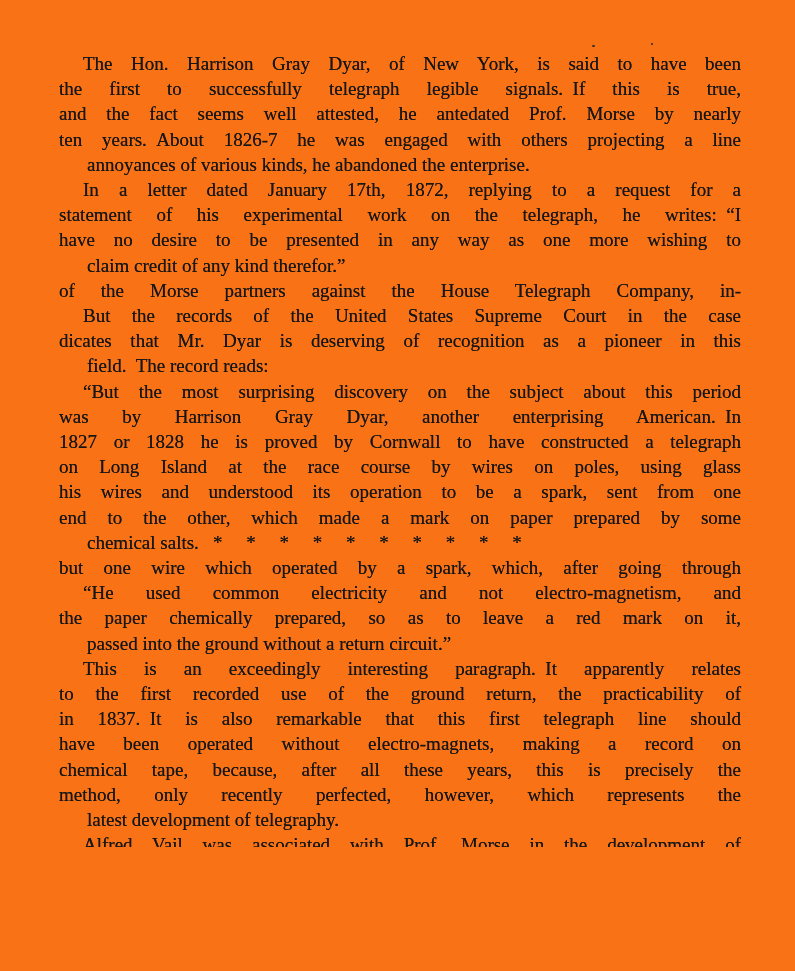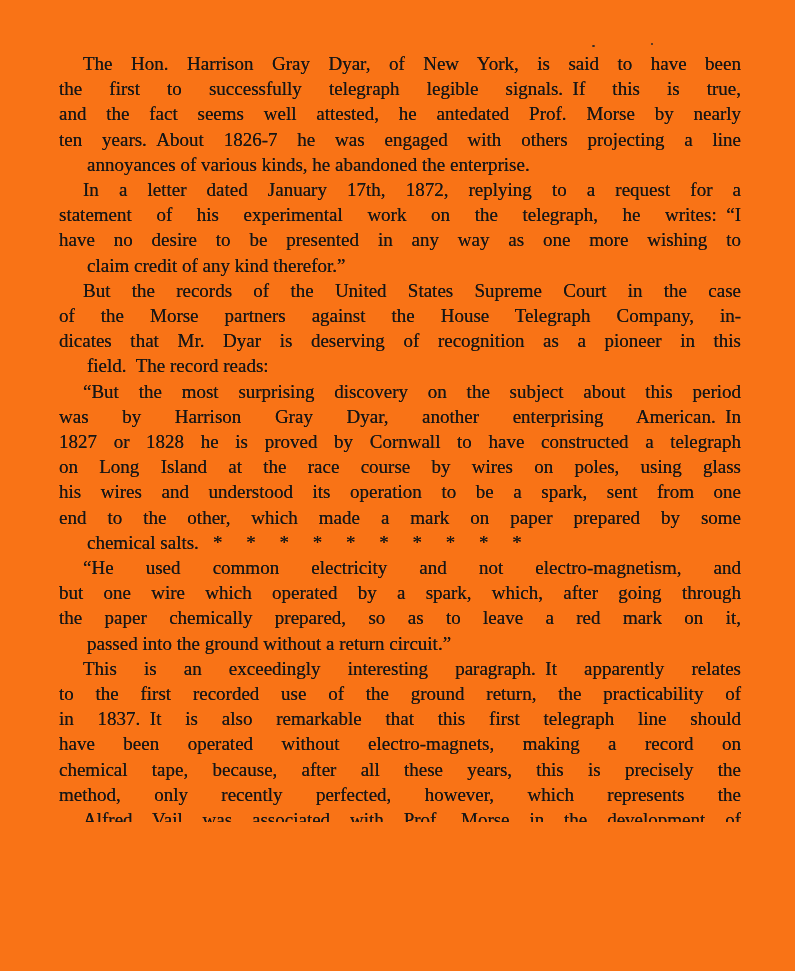--- a/index.html
+++ b/index.html
@@ -67,45 +67,46 @@
         <div class="line">ten years. About 1826-7 he was engaged with others projecting a line</div>
         <div class="line last">annoyances of various kinds, he abandoned the enterprise.</div>
       </div>
       <div class="para">
         <div class="line first">In a letter dated January 17th, 1872, replying to a request for a</div>
         <div class="line">statement of his experimental work on the telegraph, he writes: “I</div>
         <div class="line">have no desire to be presented in any way as one more wishing to</div>
         <div class="line last">claim credit of any kind therefor.”</div>
       </div>
       <div class="para">
+        <div class="line">of the Morse partners against the House Telegraph Company, in-</div>
         <div class="line first">But the records of the United States Supreme Court in the case</div>
-        <div class="line">of the Morse partners against the House Telegraph Company, in-</div>
         <div class="line">dicates that Mr. Dyar is deserving of recognition as a pioneer in this</div>
         <div class="line last">field.  The record reads:</div>
       </div>
       <div class="para">
         <div class="line first">“But the most surprising discovery on the subject about this period</div>
         <div class="line">was by Harrison Gray Dyar, another enterprising American. In</div>
         <div class="line">1827 or 1828 he is proved by Cornwall to have constructed a telegraph</div>
         <div class="line">on Long Island at the race course by wires on poles, using glass</div>
         <div class="line">his wires and understood its operation to be a spark, sent from one</div>
         <div class="line">end to the other, which made a mark on paper prepared by some</div>
         <div class="line last">chemical salts.   *     *     *     *     *     *     *     *     *     *</div>
       </div>
       <div class="para">
+        <div class="line">but one wire which operated by a spark, which, after going through</div>
         <div class="line first">“He used common electricity and not electro-magnetism, and</div>
-        <div class="line">but one wire which operated by a spark, which, after going through</div>
         <div class="line">the paper chemically prepared, so as to leave a red mark on it,</div>
         <div class="line last">passed into the ground without a return circuit.”</div>
       </div>
       <div class="para">
         <div class="line first">This is an exceedingly interesting paragraph. It apparently relates</div>
         <div class="line">to the first recorded use of the ground return, the practicability of</div>
         <div class="line">in 1837. It is also remarkable that this first telegraph line should</div>
         <div class="line">have been operated without electro-magnets, making a record on</div>
         <div class="line">chemical tape, because, after all these years, this is precisely the</div>
         <div class="line">method, only recently perfected, however, which represents the</div>
+        <div class="line last">latest development of telegraphy.</div>
       </div>
       <div class="clipped-wrap">
       <div class="line first">Alfred Vail was associated with Prof. Morse in the development of</div>
     </div>
   </div>
 </div>
 
 </body></html>

